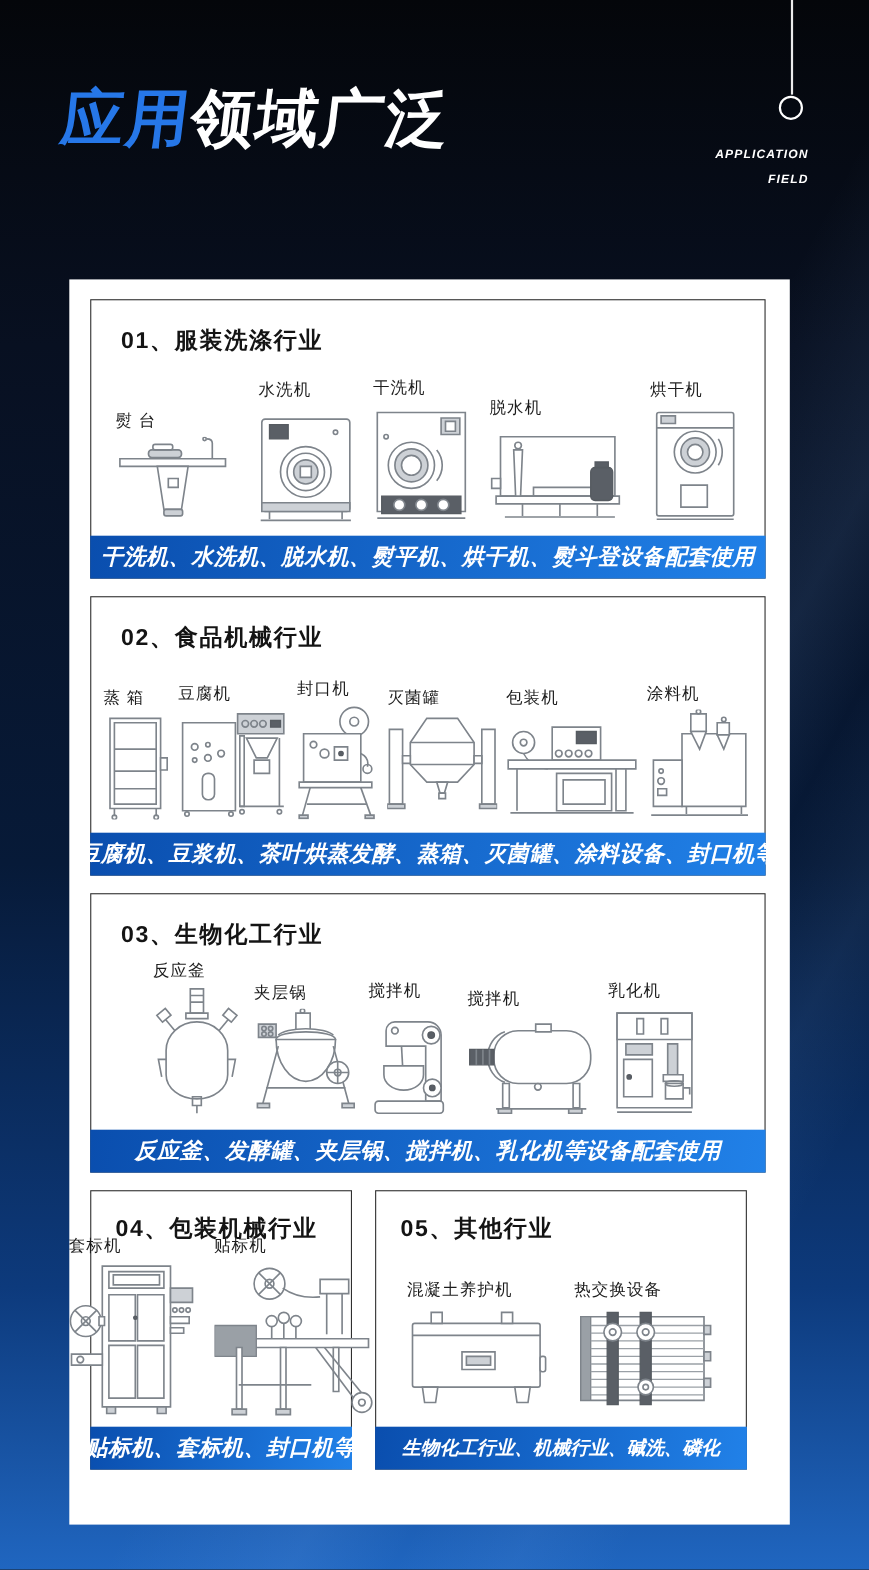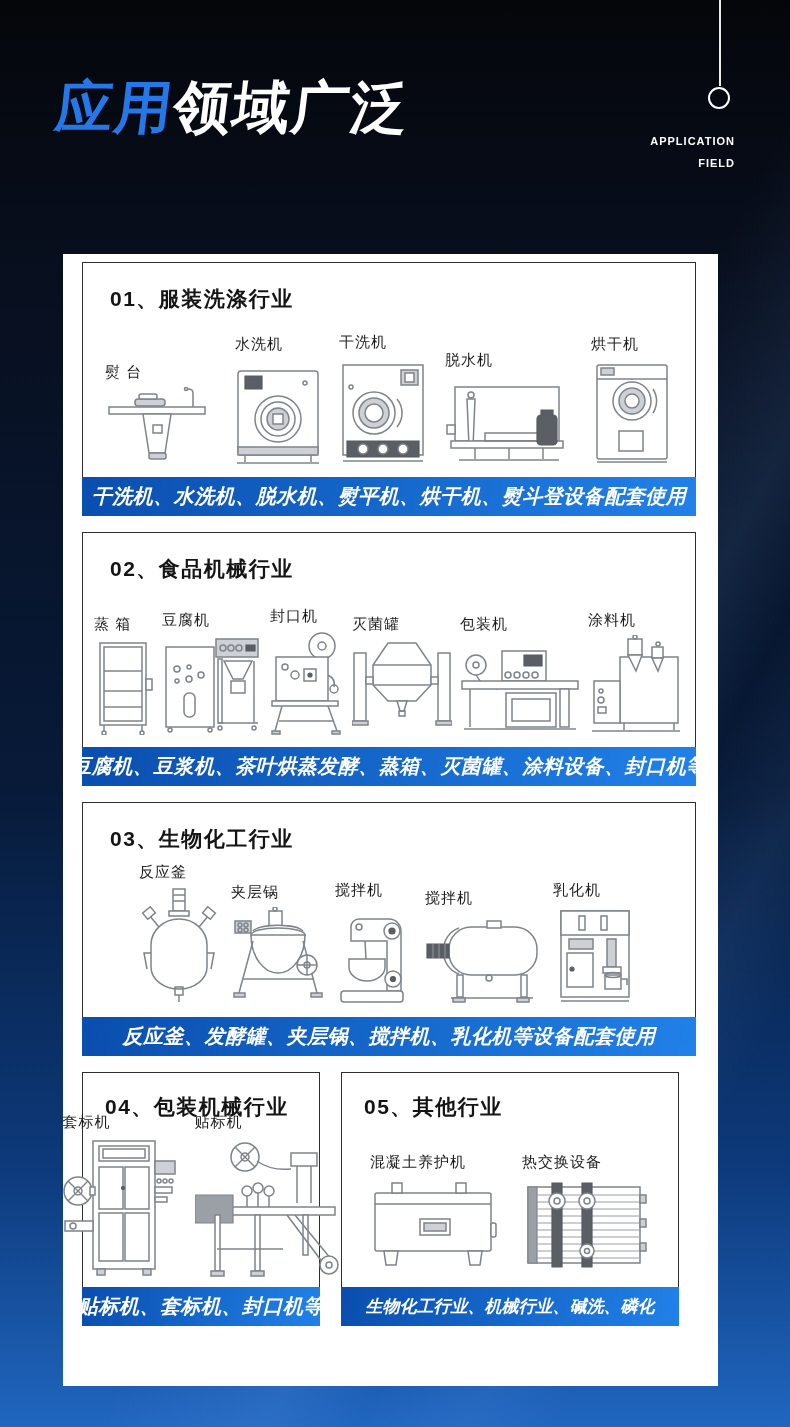--- a/index.html
+++ b/index.html
@@ -11,24 +11,24 @@
   
   .title{position:absolute;left:56px;top:70px;margin:0;font-size:57px;font-weight:900;
     letter-spacing:2px;transform:skewX(-7deg);white-space:nowrap;}
   .t-blue{color:#2677e8;}
   .t-white{color:#ffffff;}
   .subtitle{position:absolute;left:60px;top:192px;margin:0;font-size:24px;color:#f2f5f9;letter-spacing:2px;}
   .deco-line{position:absolute;left:719px;top:0;width:2px;height:86px;background:rgba(255,255,255,.92);}
   .deco-circle{position:absolute;left:708px;top:87px;width:18px;height:18px;border:2px solid #fff;border-radius:50%;}
   .deco-text{position:absolute;right:55px;top:130px;text-align:right;color:#fff;
     font-size:11px;font-weight:bold;letter-spacing:1px;line-height:2.0;}
-  .deco-text span{display:block;}
+  .deco-text span{display:block;font-style:italic;}
   
   .panel{position:absolute;left:63px;top:254px;width:655px;height:1132px;background:#ffffff;box-sizing:border-box;
-    padding:8px 0 0 19px;}
+    padding:18px 0 0 19px;}
   .card{position:relative;background:#fff;border:1px solid #2f2f2f;box-sizing:border-box;}
   .card-full{width:614px;height:254px;margin-bottom:16px;}
   .row{display:flex;width:614px;gap:21px;}
   .card-half{width:238px;height:254px;}
   .card-half:last-child{width:338px;}
   .card-title{position:absolute;left:27px;top:22px;margin:0;font-size:21px;font-weight:bold;color:#141414;letter-spacing:1.5px;}
   .card-half .card-title{left:22px;top:20px;}
   .machines{position:absolute;left:0;right:0;bottom:50px;display:flex;justify-content:center;align-items:flex-end;}
   .c1 .machines{gap:18px;}
   .c2 .machines{gap:8px;}

